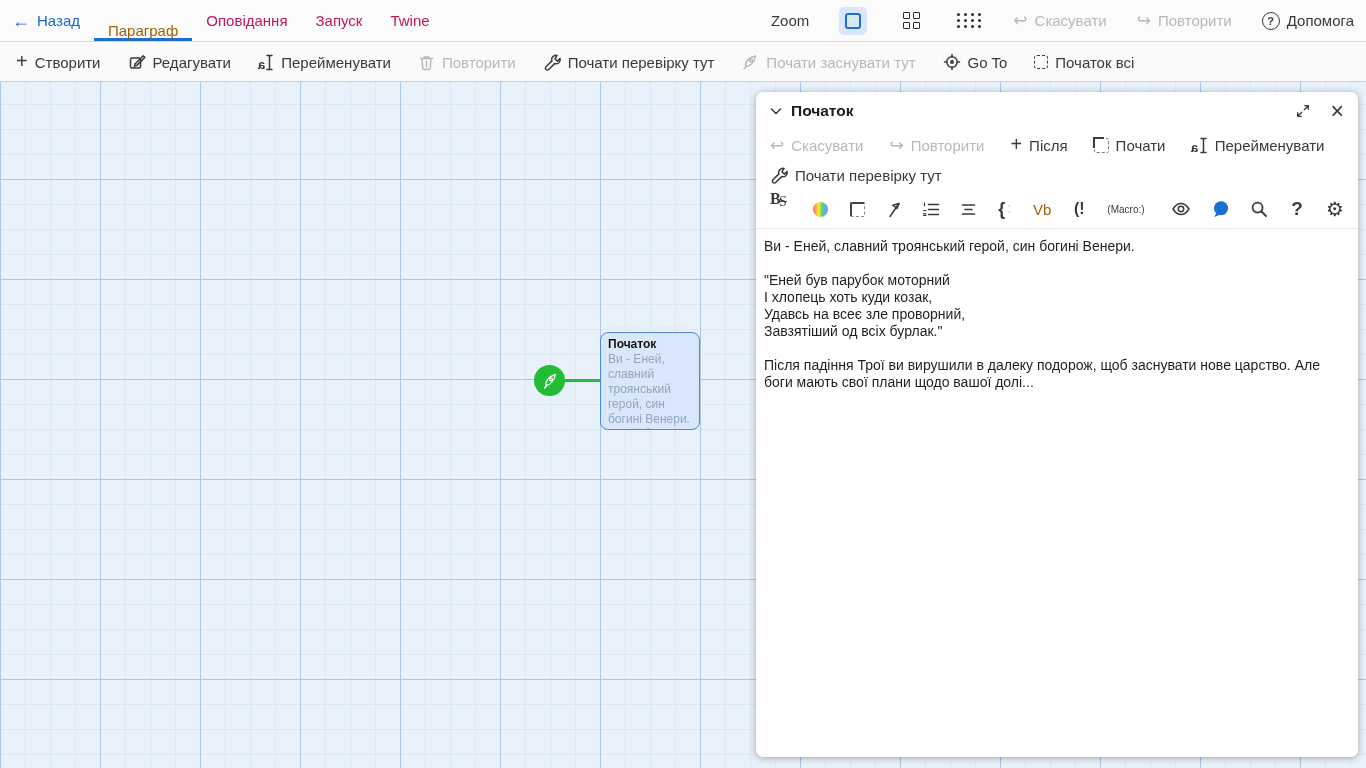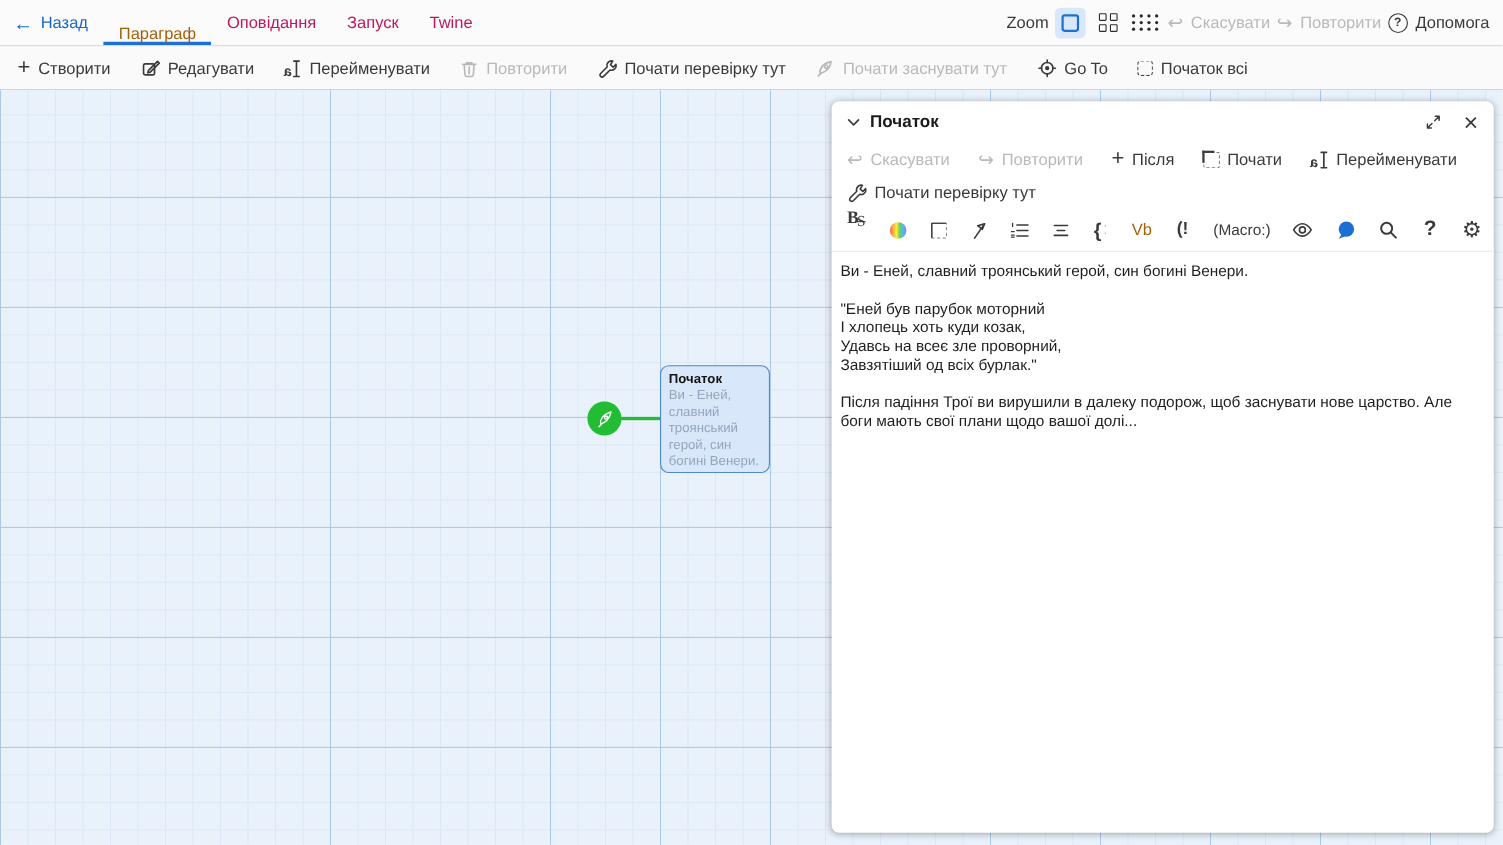--- a/index.html
+++ b/index.html
@@ -10,21 +10,21 @@
   .topbar { position:absolute; left:0; top:0; width:1366px; height:42px;
     background:#fbfbfb; border-bottom:1px solid #d8d8d8;
     display:flex; align-items:stretch; padding:0 12px; }
   .back-link { display:flex; align-items:center; gap:7px; color:#1a66cc;
     font-size:15px; margin-right:14px; cursor:pointer; }
   .back-arrow { font-size:18px; line-height:1; }
   .tab { display:flex; align-items:center; padding:0 14px; font-size:15px;
     color:#be185d; cursor:pointer; }
   .tab.active { font-weight:normal; color:#a16207;
     box-shadow:inset 0 -3px 0 #1c6fd4;margin-top:20px; }
-  .topbar-right { margin-left:auto; display:flex; align-items:center; gap:6px; }
+  .topbar-right { margin-left:auto; display:flex; align-items:center; gap:30px; }
   .zoom-label { font-size:15px; color:#3a3a3a; }
   .zoombtn { width:28px; height:28px; border-radius:5px; display:flex;
     align-items:center; justify-content:center; cursor:pointer; }
   .zoombtn.selected { background:#dcead f; background:#d9e7fb; }
   .zb-square { width:16px; height:16px; border:2.5px solid #1c6fd4; border-radius:3px; }
   .zb-grid4 { display:grid; grid-template-columns:7px 7px; gap:3px; }
   .zb-grid4 i { width:7px; height:7px; border:1.9px solid #2c2c2c; border-radius:1px; }
   .zb-dots { display:grid; grid-template-columns:repeat(4,4px); gap:3px; }
   .zb-dots i { width:3.2px; height:3.2px; background:#2c2c2c; border-radius:50%; }
   .tbtn { display:flex; align-items:center; gap:7px; font-size:15px;
@@ -92,21 +92,21 @@
     border-left:2.6px solid #444; border-right:1.5px dashed #888;
     border-bottom:1.5px dashed #888; border-radius:2px; }
   .size-ic { position:relative; width:15px; height:15px;
     border:1.5px dashed #777; border-radius:2px; }
   .size-ic:before { content:""; position:absolute; left:-1.5px; top:-1.5px;
     width:9px; height:9px; border-top:2.6px solid #3a3a3a; border-left:2.6px solid #3a3a3a; }
   .fmt-text { font-size:15px; color:#a16207; }
   .fmt-brace { font-size:18px; font-weight:bold; }
   .fmt-dots { color:#b9b9b9; font-size:11px; margin-left:2px; letter-spacing:1px; }
   .fmt-changer { font-size:16px; font-weight:bold; }
-  .macro-btn { font-size:14px; color:#3a3a3a; cursor:pointer; }
+  .macro-btn { font-size:10px; color:#3a3a3a; cursor:pointer; }
   .fmt-right { margin-left:auto; display:flex; align-items:center; gap:20px; }
   .q-glyph { font-size:19px; font-weight:bold; color:#3a3a3a; }
   .gear-glyph { font-size:20px; color:#3a3a3a; line-height:1; }
   .rename-ic { display:inline-flex; align-items:flex-end; gap:1px; }
   .rename-a { font-size:13px; color:#3a3a3a; line-height:12px; font-weight:bold;
     transform:scaleX(-1); display:inline-block; }
   .editor-text { flex:1; padding:9px 8px; font-size:14px; line-height:17px;
     color:#1f1f1f; white-space:pre-wrap; overflow:auto; cursor:text; }
 </style>
 </head>

